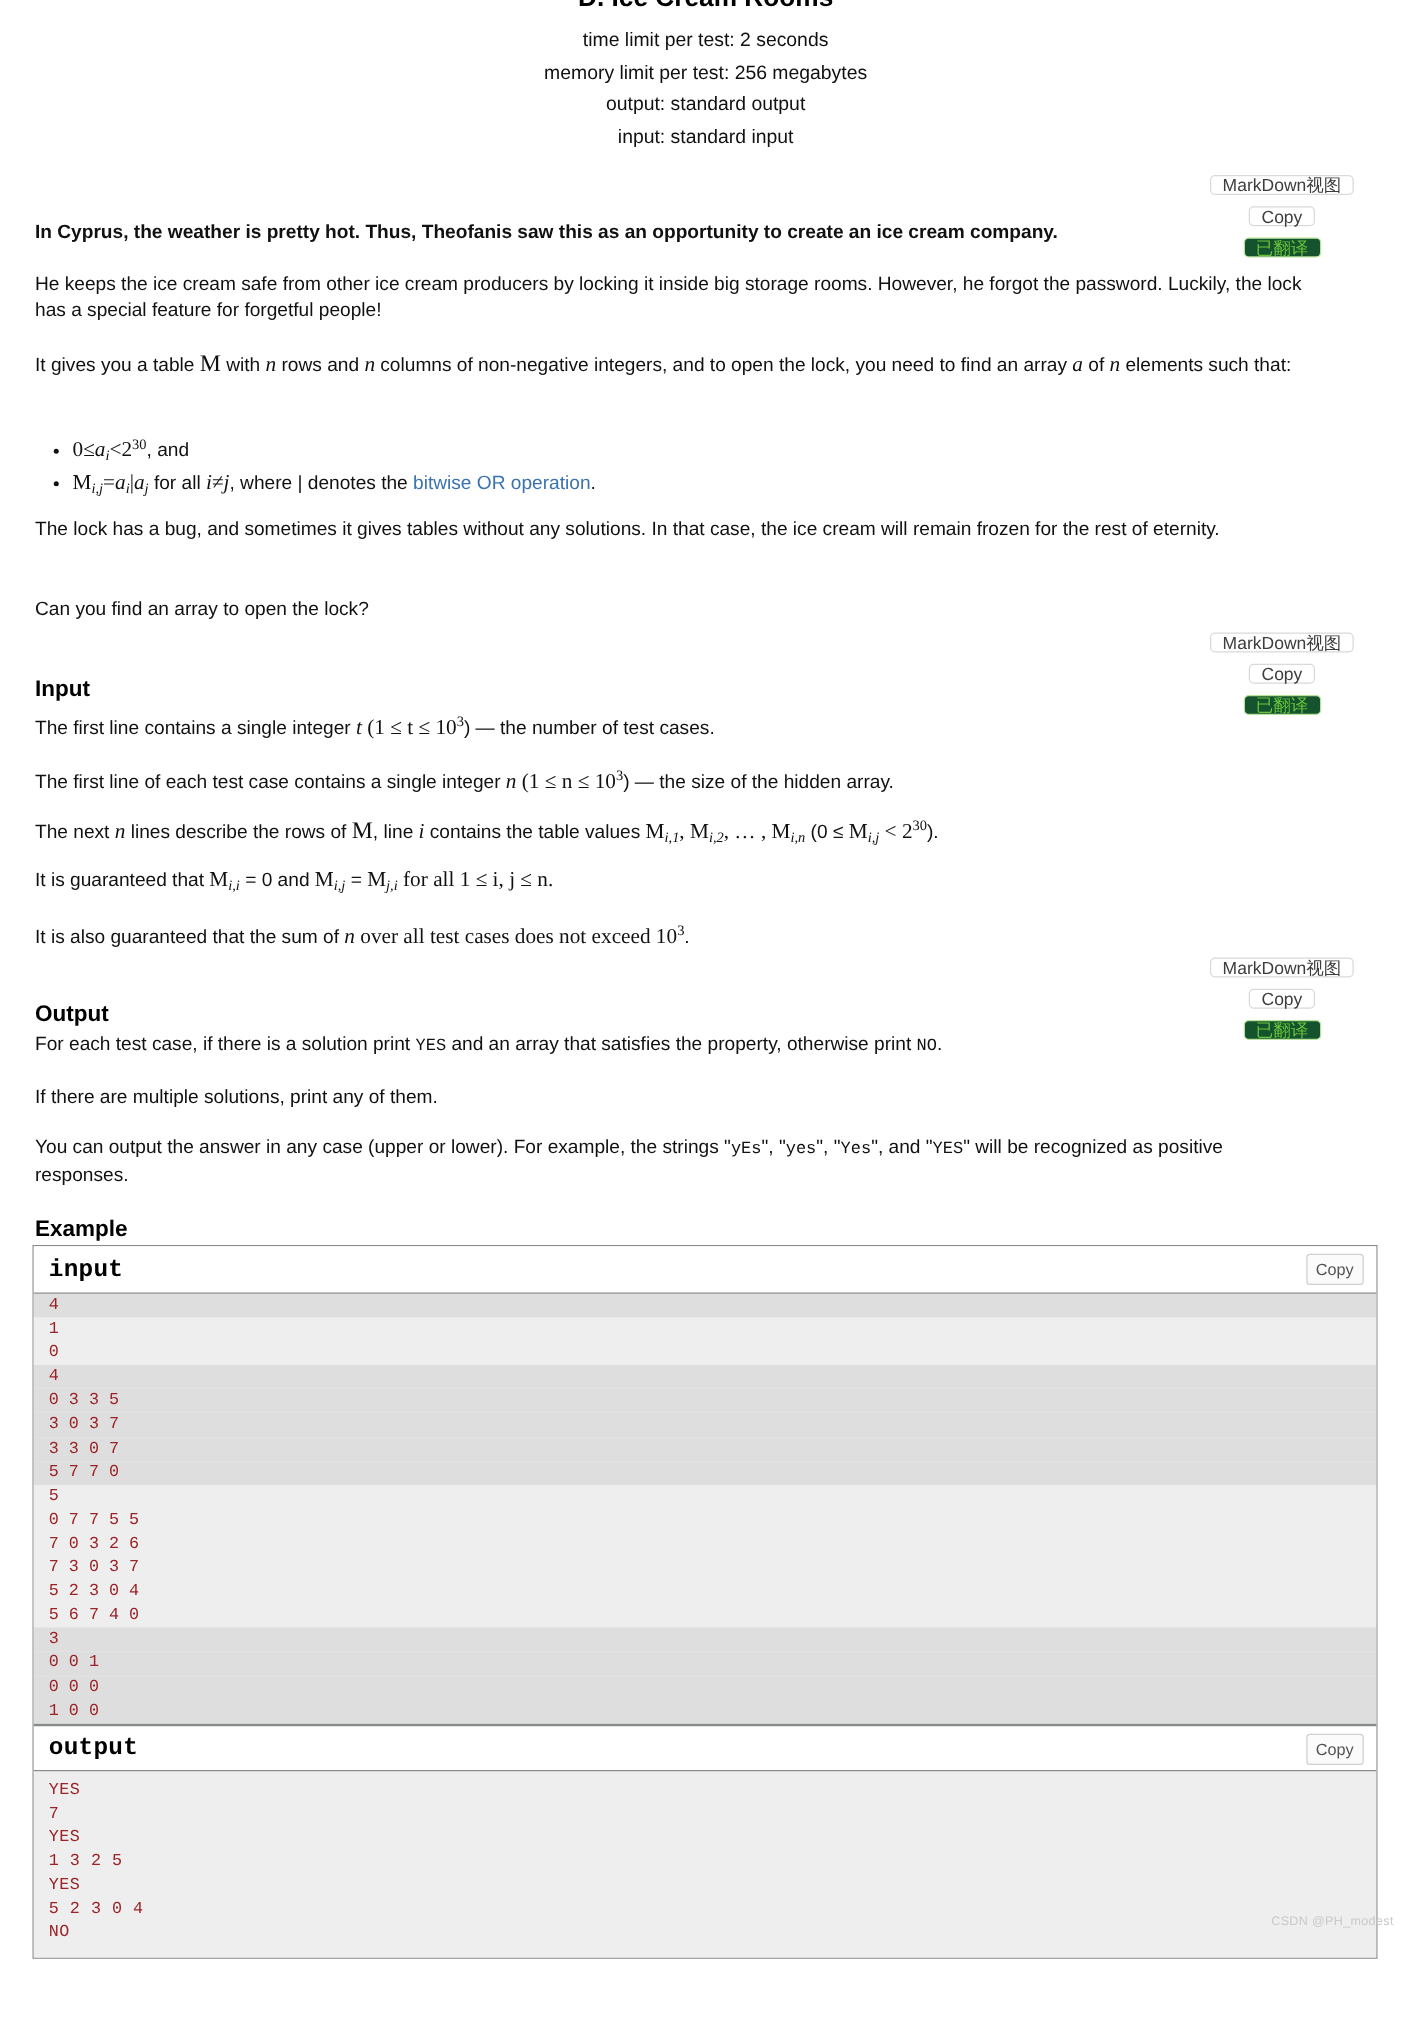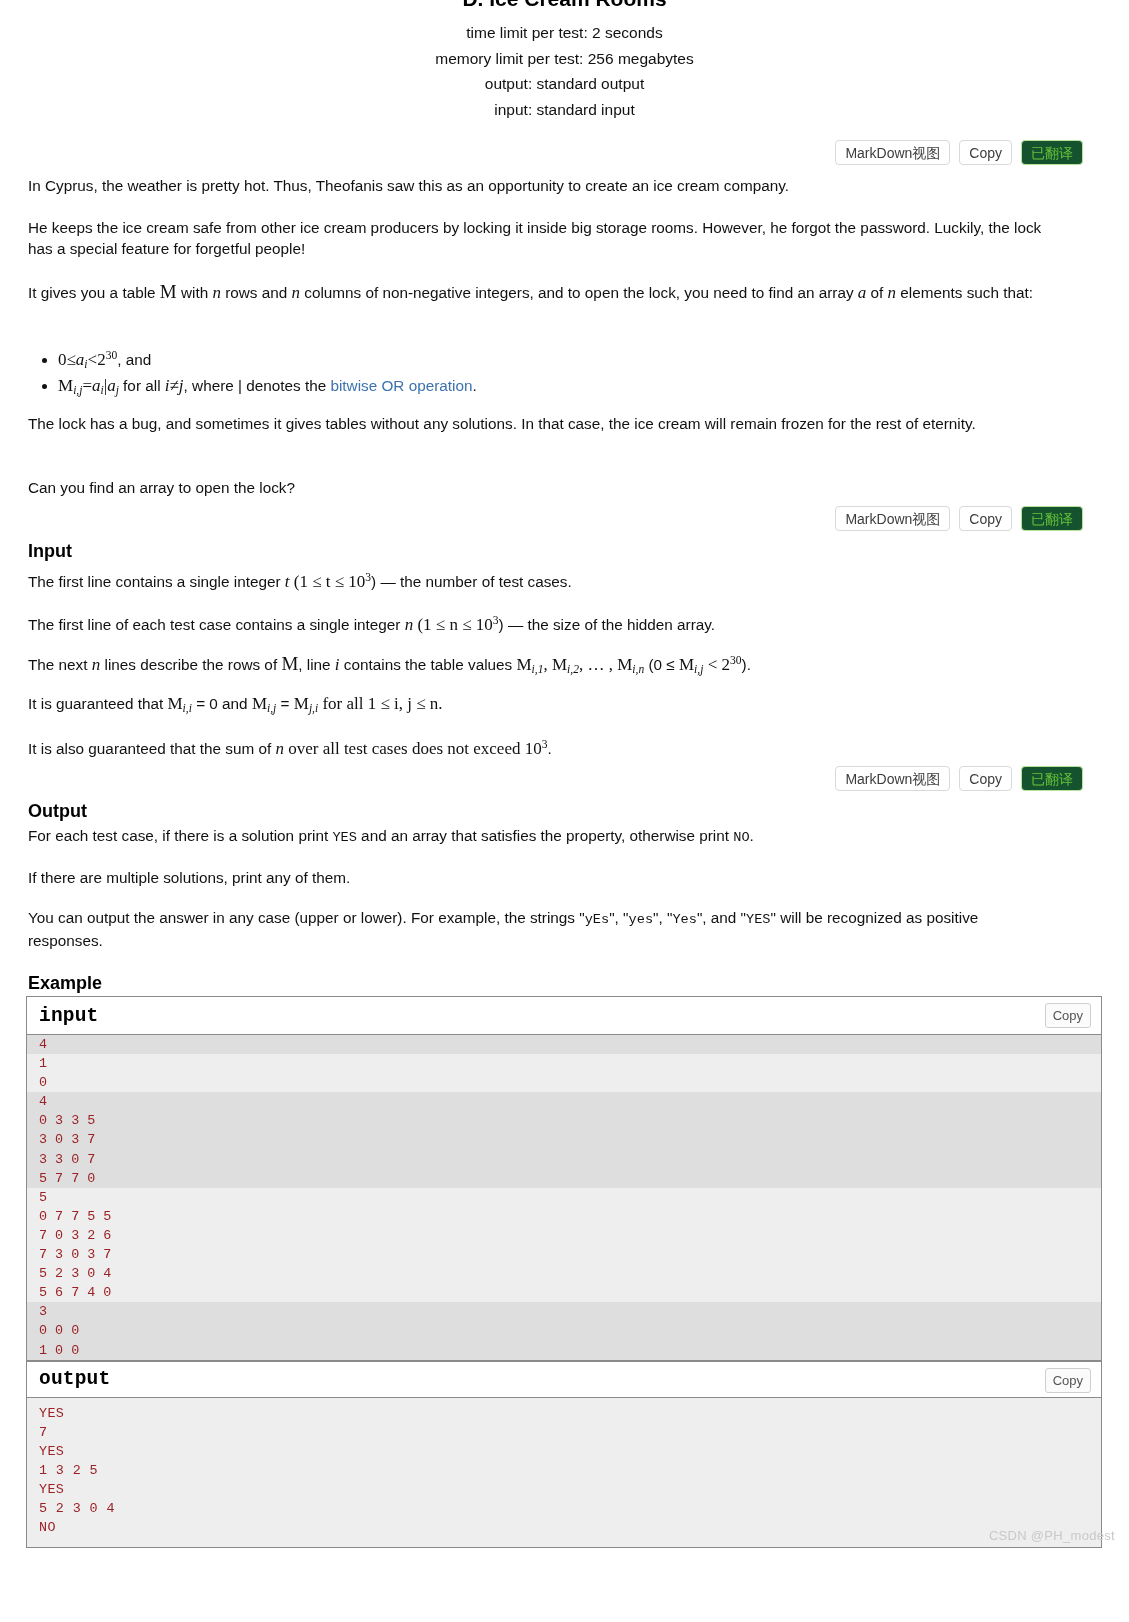--- a/index.html
+++ b/index.html
@@ -47,20 +47,21 @@
   }
 
   
   .toolbar {
     position: absolute;
     right: 46px;
     display: flex;
     align-items: center;
     gap: 9px;
     height: 25px;
+    flex-direction: column;
   }
   .tb-btn {
     display: inline-flex;
     align-items: center;
     justify-content: center;
     height: 25px;
     padding: 0 9px;
     border: 1px solid #d9d9d9;
     border-radius: 4px;
     background: #ffffff;
@@ -197,21 +198,21 @@
   }
   .io-body .grp-a { background: #dedede; }
   .io-body .grp-b { background: #eeeeee; }
   .io-body.out-body { padding: 6px 0 10px 0; background: #eeeeee; }
   .io-body.out-body .ln { line-height: 19.1px; letter-spacing: 0.4px; }
 
   .watermark {
     position: absolute;
     right: 14px;
     bottom: 10px;
-    font-size: 13px;
+    font-size: 10px;
     color: #c9c9c9;
     letter-spacing: 0.3px;
     user-select: none;
   }
 </style>
 </head>
 <body>
 
 <div class="page">
 
@@ -223,21 +224,21 @@
     <div>output: standard output</div>
     <div>input: standard input</div>
   </div>
 
   <div class="toolbar" style="top:140px;">
     <div class="tb-btn">MarkDown视图</div>
     <div class="tb-btn">Copy</div>
     <div class="tb-btn green">已翻译</div>
   </div>
 
-  <div class="content" style="top:176px;">
+  <div class="content" style="top:176px;font-weight:bold;">
     <p class="para">In Cyprus, the weather is pretty hot. Thus, Theofanis saw this as an opportunity to create an ice cream company.</p>
   </div>
 
   <div class="content" style="top:282px;">
     <p class="para"><span>It gives you a table </span><span class="mr" style="font-size:19px;">M</span><span> with </span><span class="m">n</span><span> rows and </span><span class="m">n</span><span> columns of non-negative integers, and to open the lock, you need to find an array </span><span class="m">a</span><span> of </span><span class="m">n</span><span> elements such that:</span></p>
   </div>
 
   <div class="content" style="top:218px;">
     <p class="para">He keeps the ice cream safe from other ice cream producers by locking it inside big storage rooms. However, he forgot the password. Luckily, the lock has a special feature for forgetful people!</p>
   </div>
@@ -329,20 +330,21 @@
         <div class="ln grp-a">3 0 3 7</div>
         <div class="ln grp-a">3 3 0 7</div>
         <div class="ln grp-a">5 7 7 0</div>
         <div class="ln grp-b">5</div>
         <div class="ln grp-b">0 7 7 5 5</div>
         <div class="ln grp-b">7 0 3 2 6</div>
         <div class="ln grp-b">7 3 0 3 7</div>
         <div class="ln grp-b">5 2 3 0 4</div>
         <div class="ln grp-b">5 6 7 4 0</div>
         <div class="ln grp-a">3</div>
+        <div class="ln grp-a">0 0 1</div>
         <div class="ln grp-a">0 0 0</div>
         <div class="ln grp-a">1 0 0</div>
       </div>
 
     <div class="io-head second">
       <span class="io-title">output</span>
       <span class="copy-mini">Copy</span>
     </div>
 
     <div class="io-body out-body" id="output-body">

